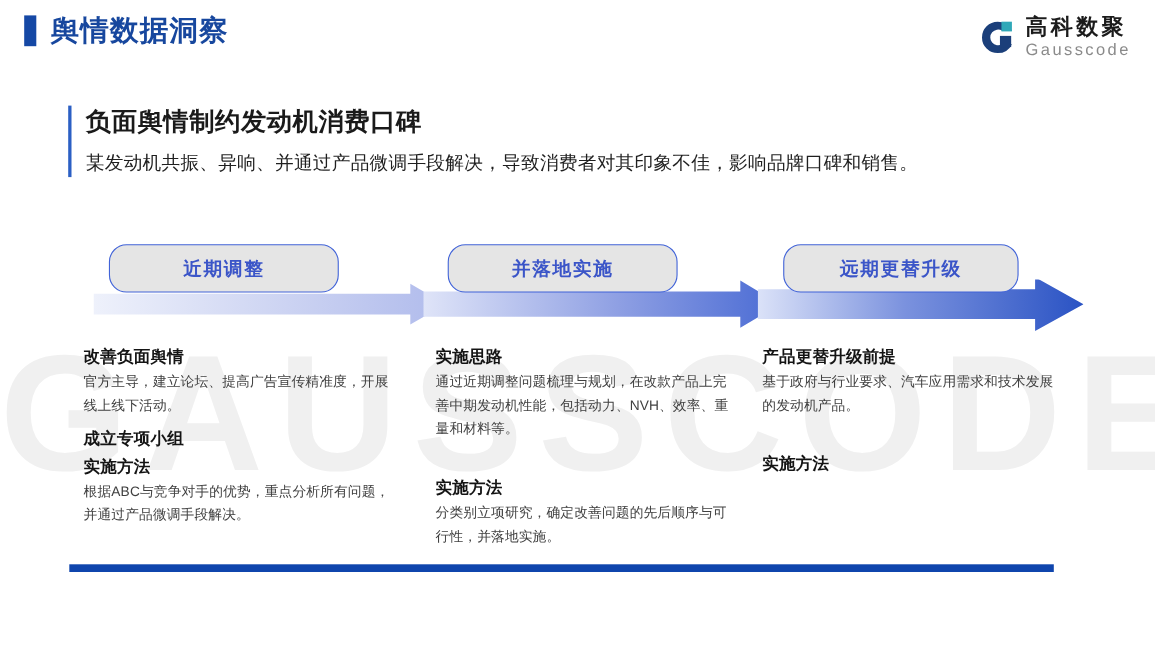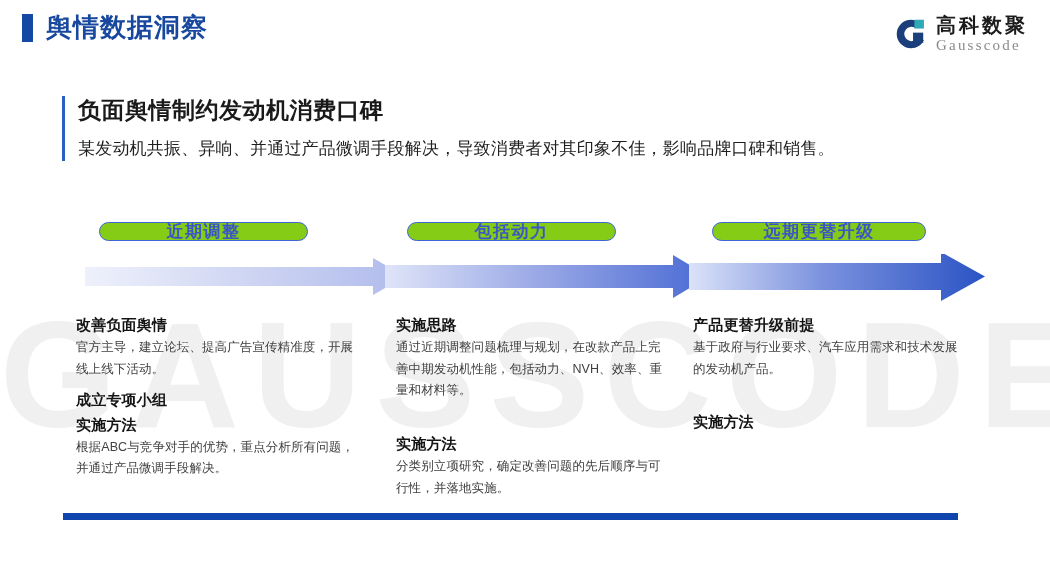--- a/index.html
+++ b/index.html
@@ -72,21 +72,20 @@
   .logo-mark {
     width: 34px;
     height: 34px;
     margin-right: 8px;
     flex: none;
   }
   .logo-text {
     display: flex;
     flex-direction: column;
     justify-content: center;
-    font-family: Liberation Serif, serif;
   }
   .logo-cn {
     font-size: 20px;
     font-weight: 700;
     color: #1b1b1b;
     letter-spacing: 3px;
     line-height: 1.15;
   }
   .logo-en {
     font-size: 15px;
@@ -119,24 +118,24 @@
     font-weight: 400;
     color: #1f1f1f;
     letter-spacing: 0.2px;
     line-height: 1.4;
     margin: 0;
   }
 
   
   .pill {
     position: absolute;
-    height: 19px;
+    height: 44px;
     border: 1.6px solid #4163d8;
     border-radius: 16px;
-    background: #84cc16;
+    background: #e5e5e5;
     display: flex;
     align-items: center;
     justify-content: center;
     font-size: 17px;
     font-weight: 700;
     color: #3b55c8;
     letter-spacing: 1.5px;
     z-index: 3;
     box-sizing: border-box;
   }
@@ -226,21 +225,21 @@
 
 <div class="title-block">
   <h1 class="main-title">负面舆情制约发动机消费口碑</h1>
   <p class="sub-title">某发动机共振、异响、并通过产品微调手段解决，导致消费者对其印象不佳，影响品牌口碑和销售。</p>
 </div>
 
 <div id="pill-0" class="pill">
   <span>近期调整</span>
 </div>
 <div id="pill-1" class="pill">
-  <span>包括动力</span>
+  <span>并落地实施</span>
 </div>
 <div id="pill-2" class="pill">
   <span>远期更替升级</span>
 </div>
 
 <div class="arrow-wrap">
   <svg width="900" height="48" viewBox="0 0 900 48">
     <defs>
       <linearGradient id="g1" x1="0" y1="0" x2="1" y2="0">
         <stop offset="0%" stop-color="#eef1fb"></stop>

